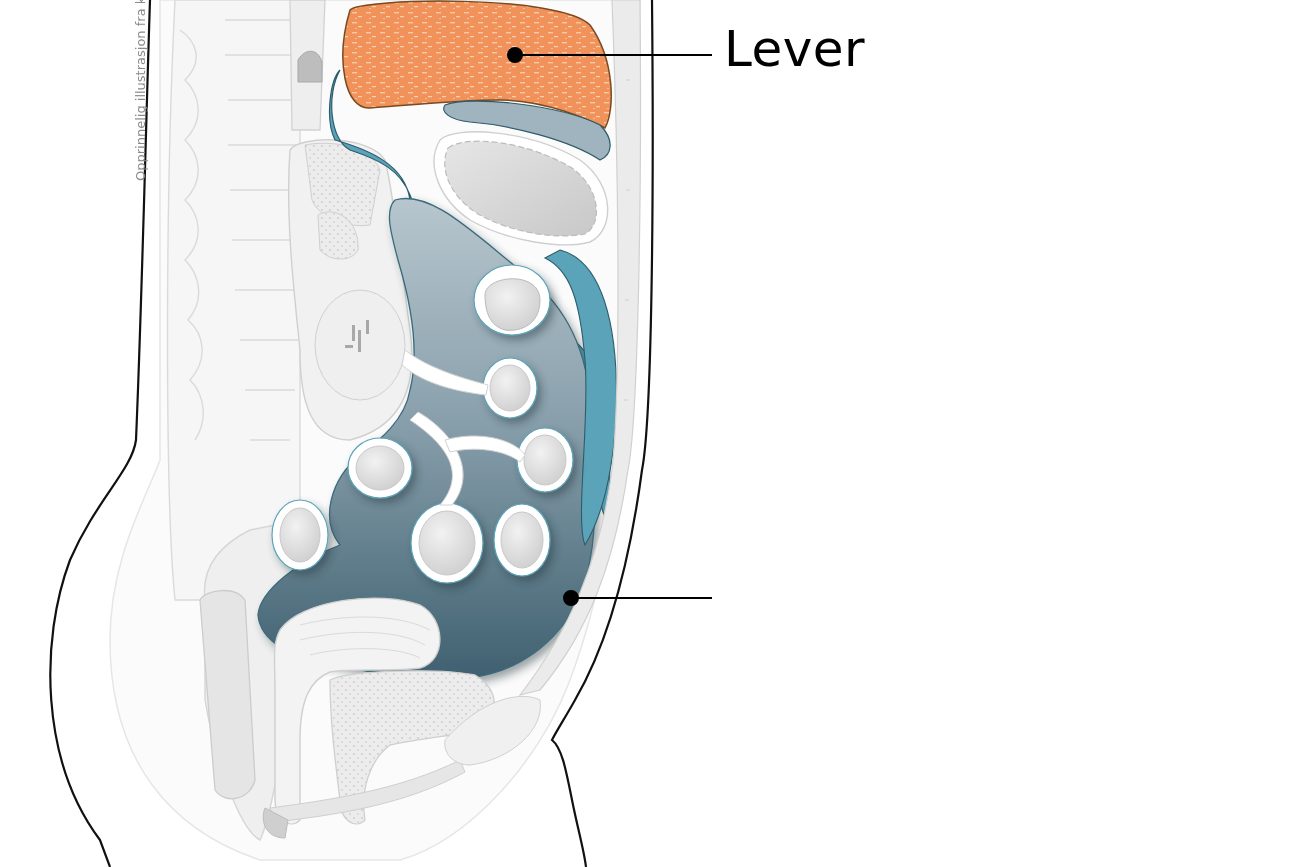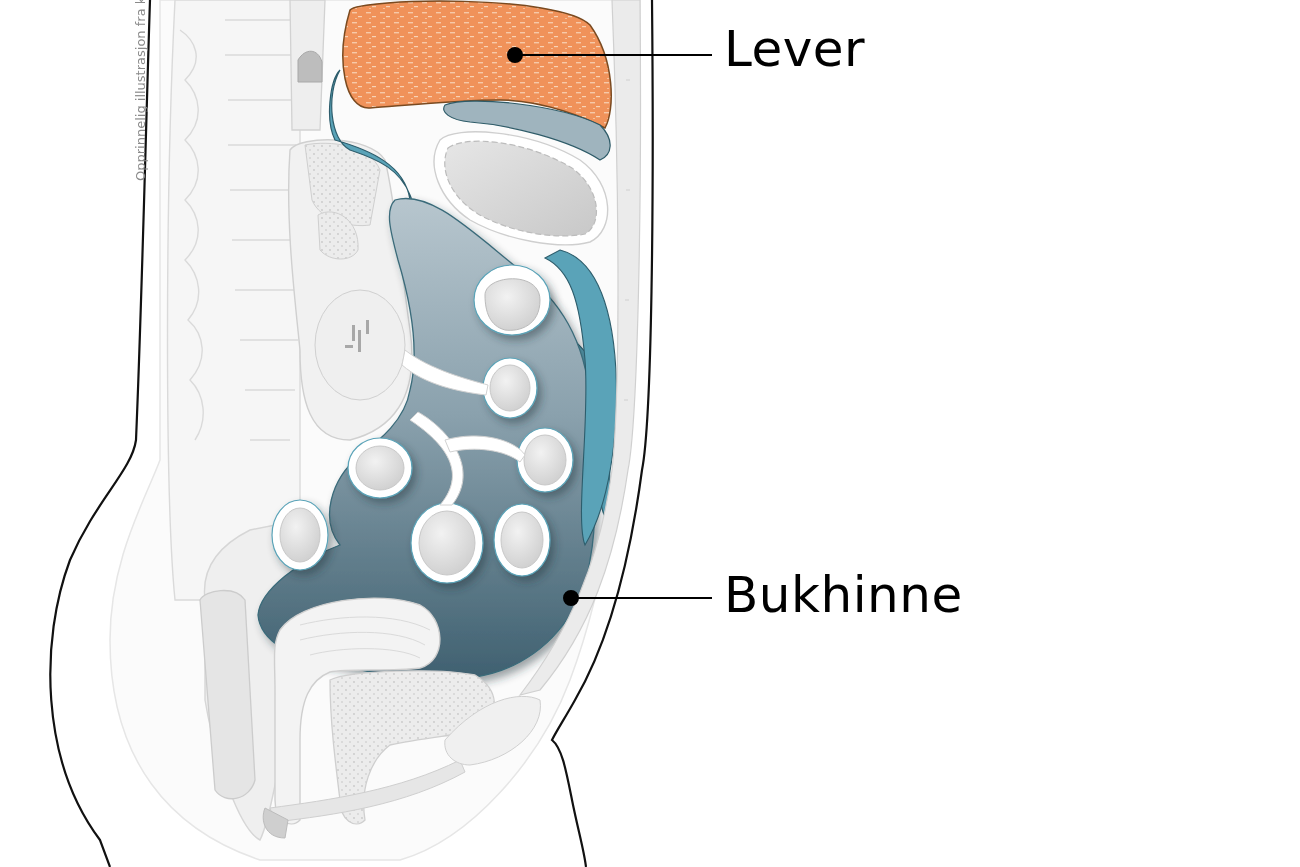--- a/index.html
+++ b/index.html
@@ -149,15 +149,14 @@
 
   <g stroke="#000" stroke-width="2" fill="#000">
     <line x1="515" y1="55" x2="712" y2="55"></line>
     <circle cx="515" cy="55" r="7"></circle>
     <line x1="571" y1="598" x2="712" y2="598"></line>
     <circle cx="571" cy="598" r="7"></circle>
   </g>
 </svg>
 
   <div id="label-lever" class="label">Lever</div>
-  <div id="label-bukhinne" class="label">Bukhinne</div>
   <div id="credit">Opprinnelig illustrasjon fra kre</div>
 </div>
 
 </body></html>

